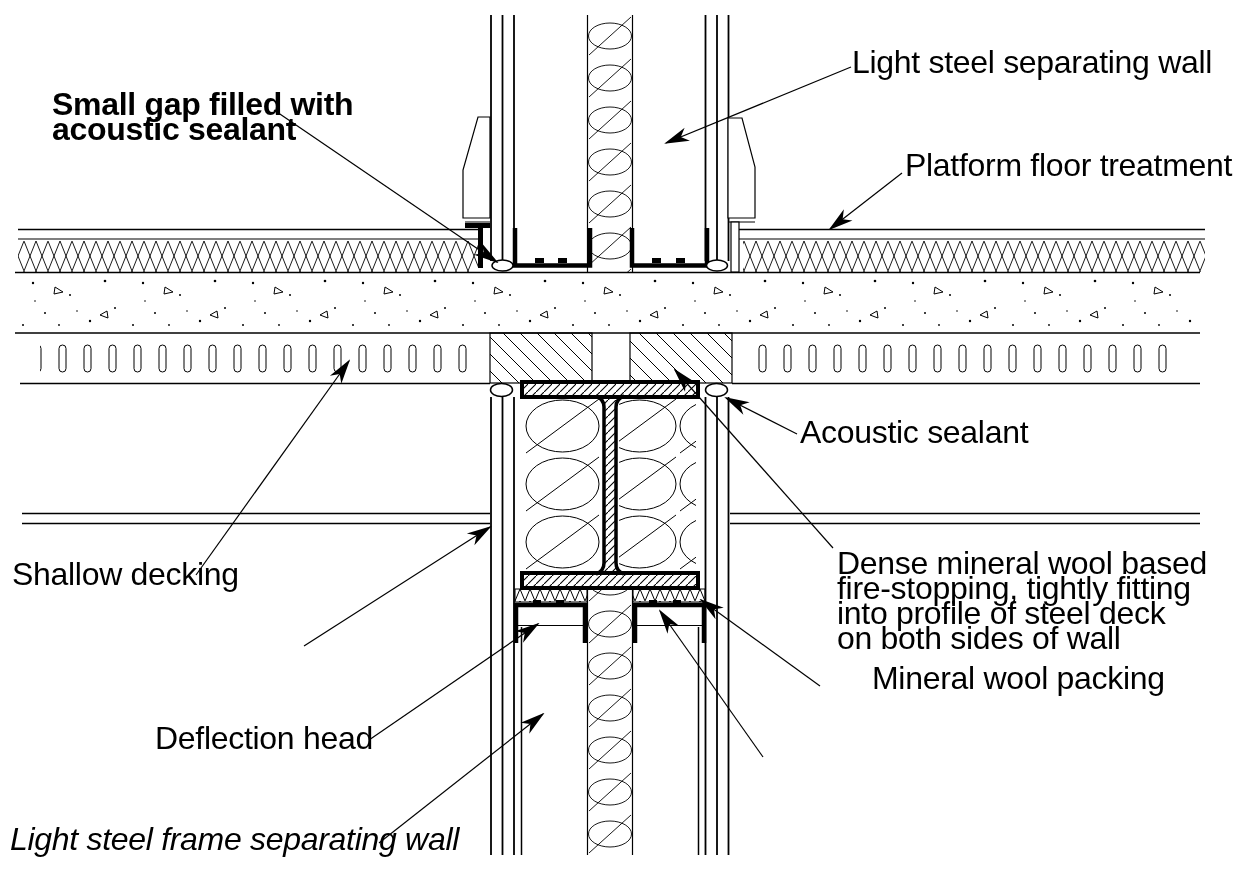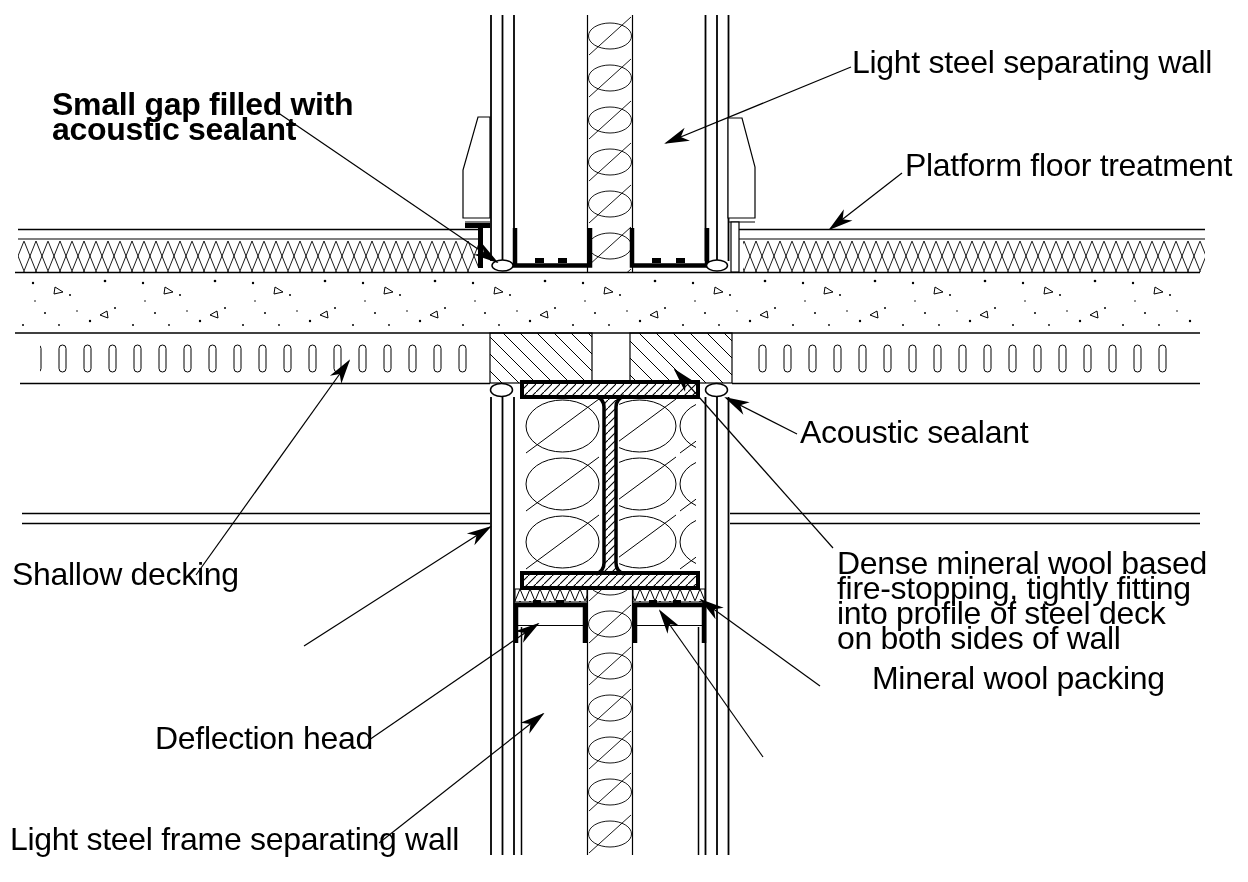--- a/index.html
+++ b/index.html
@@ -236,15 +236,15 @@
   <div class="lbl" style="left:852px;top:50px;">Light steel separating wall</div>
   <div class="lbl" style="left:905px;top:153px;">Platform floor treatment</div>
   <div class="lbl" style="left:800px;top:420px;">Acoustic sealant</div>
   <div class="lbl" style="left:837px;top:551px;">Dense mineral wool based
 fire-stopping, tightly fitting
 into profile of steel deck
 on both sides of wall</div>
   <div class="lbl" style="left:824px;top:666px;margin-left:48px;">Mineral wool packing</div>
   <div class="lbl" style="left:12px;top:562px;">Shallow decking</div>
   <div class="lbl" style="left:155px;top:726px;text-align:right;">Deflection head</div>
-  <div class="lbl" style="left:10px;top:827px;">Light steel frame separating wall</div>
+  <div class="lbl" style="left:10px;top:827px;font-style:italic;">Light steel frame separating wall</div>
 
 </div>
 
 </body></html>

